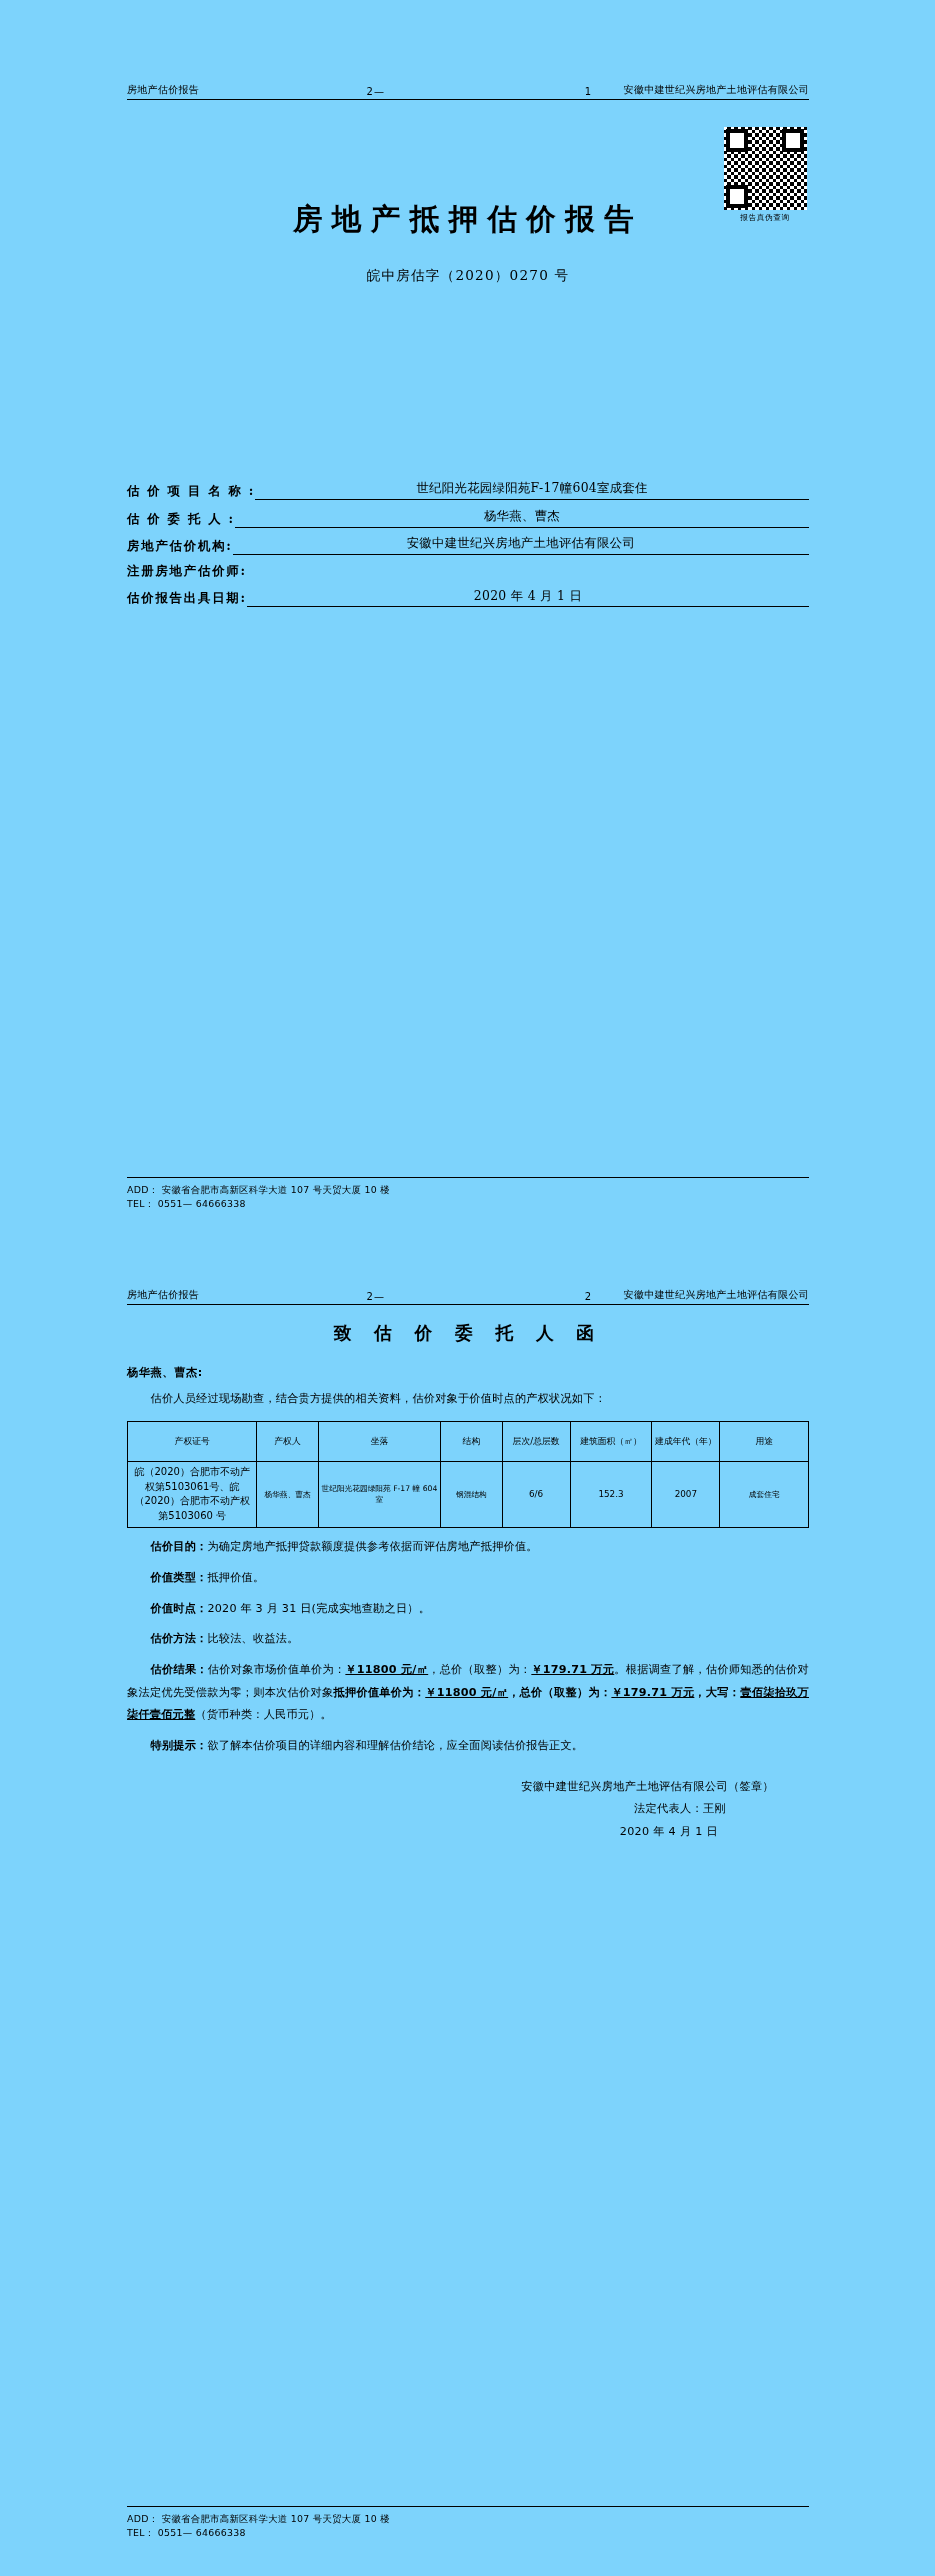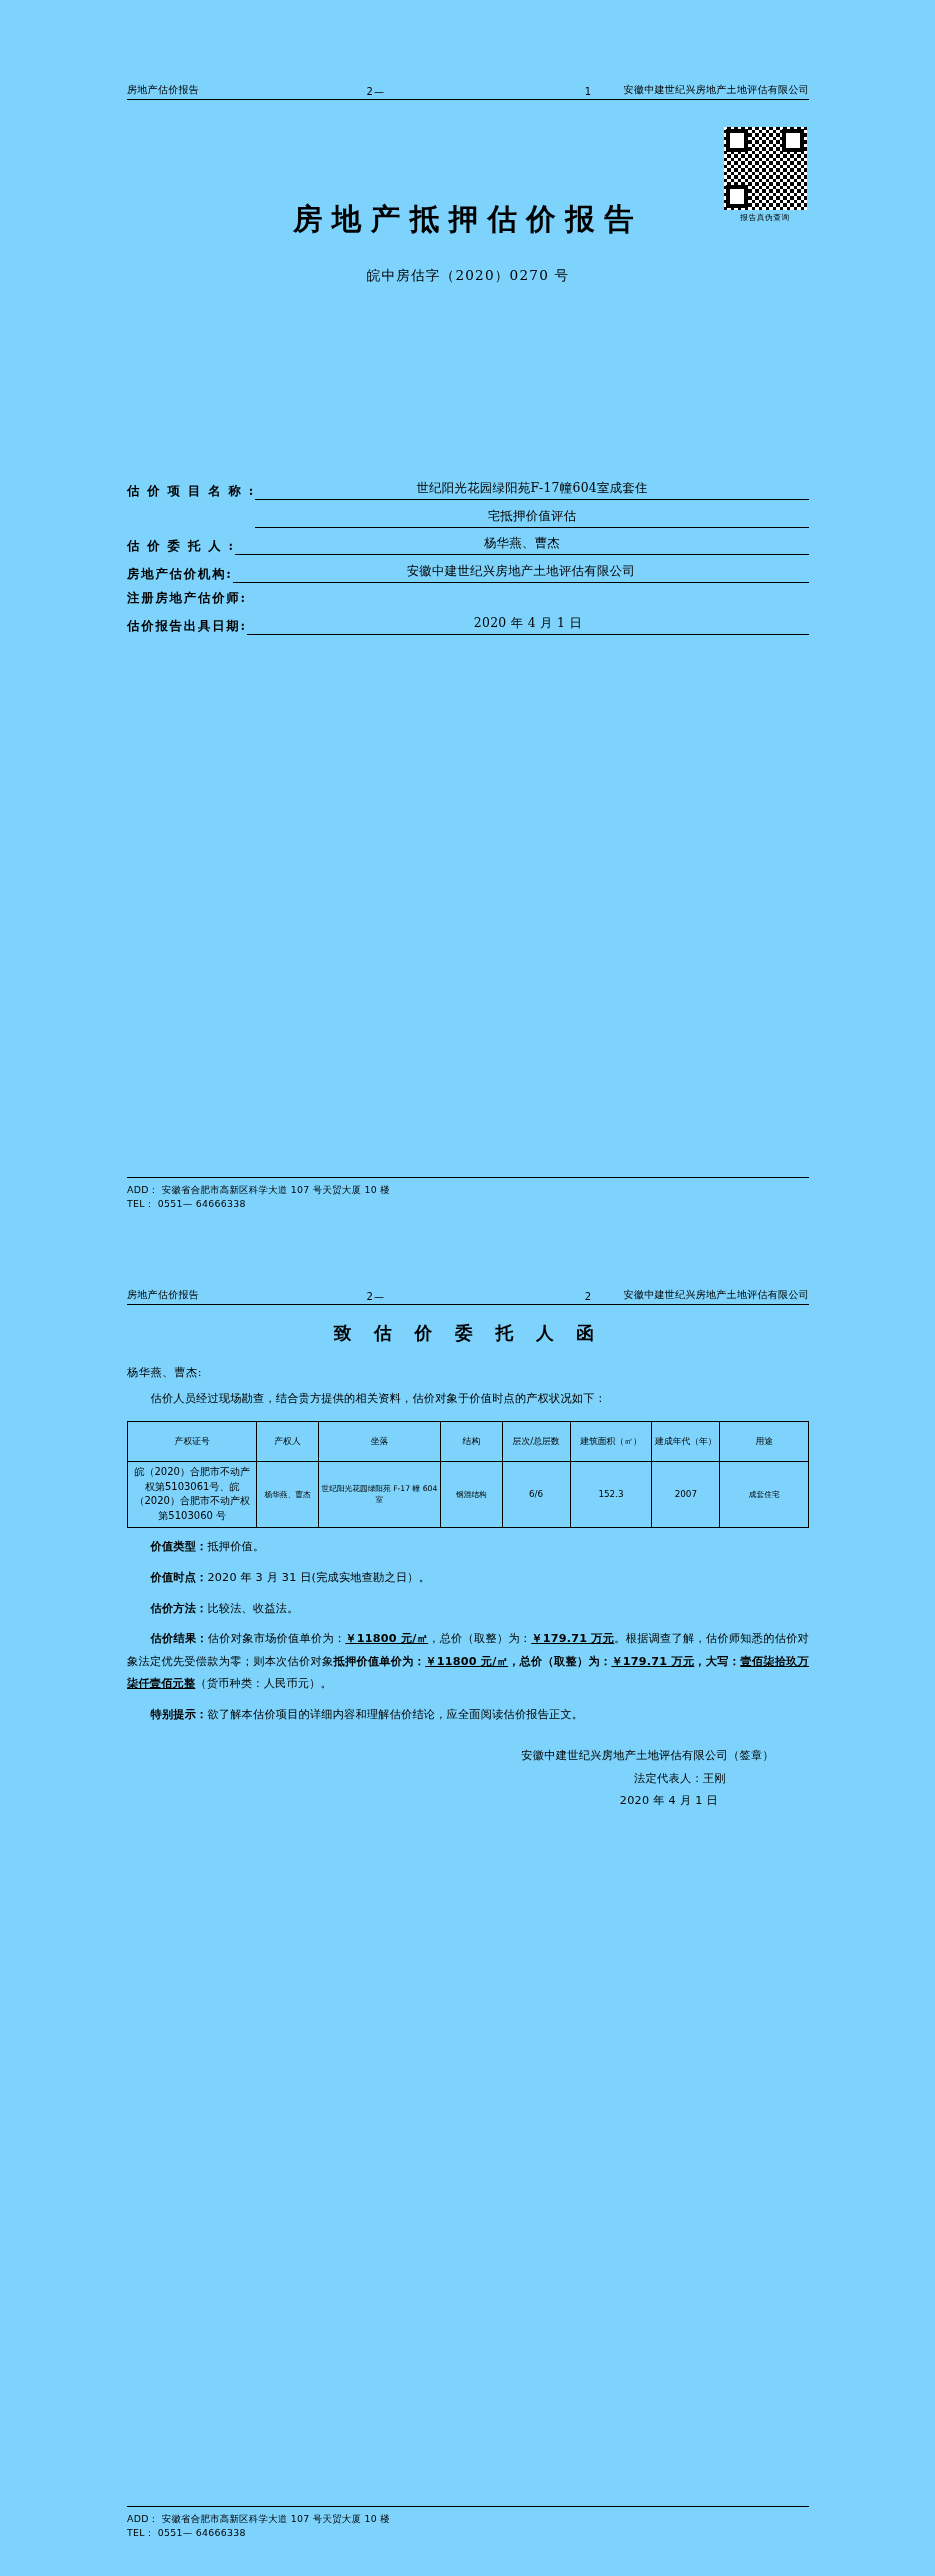--- a/index.html
+++ b/index.html
@@ -116,21 +116,21 @@
     text-align:center;
     font-family:"DejaVu Serif","Liberation Serif",serif;
     font-size:17.7px;
     font-weight:bold;
     letter-spacing:8.3px;
     margin-top:15.3px;
   }
   .addressee{
     margin-top:20px;
     font-size:11.2px;
-    font-weight:normal;
+    font-weight:bold;
     letter-spacing:0.6px;
   }
   p.para{
     font-size:11.2px;
     line-height:2.0;
     margin:8.3px 0 0 0;
     text-align:justify;
     letter-spacing:0.2px;
   }
   p.para.indent{text-indent:2.1em;}
@@ -197,24 +197,20 @@
     <div class="qr-cap">报告真伪查询</div>
   </div>
 
   <div class="doc-title">房地产抵押估价报告</div>
   <div class="doc-sub">皖中房估字（2020）0270 号</div>
 
   <div class="fields">
     <div class="frow">
       <span class="flabel">估 价 项 目 名 称 :</span>
       <span class="fvalue">世纪阳光花园绿阳苑F-17幢604室成套住</span>
-    </div>
-    <div class="frow cont">
-      <span class="flabel">估 价 项 目 名 称 :</span>
-      <span class="fvalue">宅抵押价值评估</span>
     </div>
     <div class="frow">
       <span class="flabel">估 价 委 托 人 :</span>
       <span class="fvalue">杨华燕、曹杰</span>
     </div>
     <div class="frow">
       <span class="flabel">房地产估价机构:</span>
       <span class="fvalue">安徽中建世纪兴房地产土地评估有限公司</span>
     </div>
     <div class="frow">
@@ -267,20 +263,23 @@
         <td style="font-size:7.7px">钢混结构</td>
         <td>6/6</td>
         <td>152.3</td>
         <td>2007</td>
         <td style="font-size:7.7px">成套住宅</td>
       </tr>
     </tbody>
   </table>
 
   <p class="para indent">
+    <span class="bold">估价目的：</span><span>为确定房地产抵押贷款额度提供参考依据而评估房地产抵押价值。</span>
+  </p>
+  <p class="para indent">
     <span class="bold">价值类型：</span><span>抵押价值。</span>
   </p>
   <p class="para indent">
     <span class="bold">价值时点：</span><span>2020 年 3 月 31 日(完成实地查勘之日）。</span>
   </p>
   <p class="para indent">
     <span class="bold">估价方法：</span><span>比较法、收益法。</span>
   </p>
 
   <p class="para indent">

